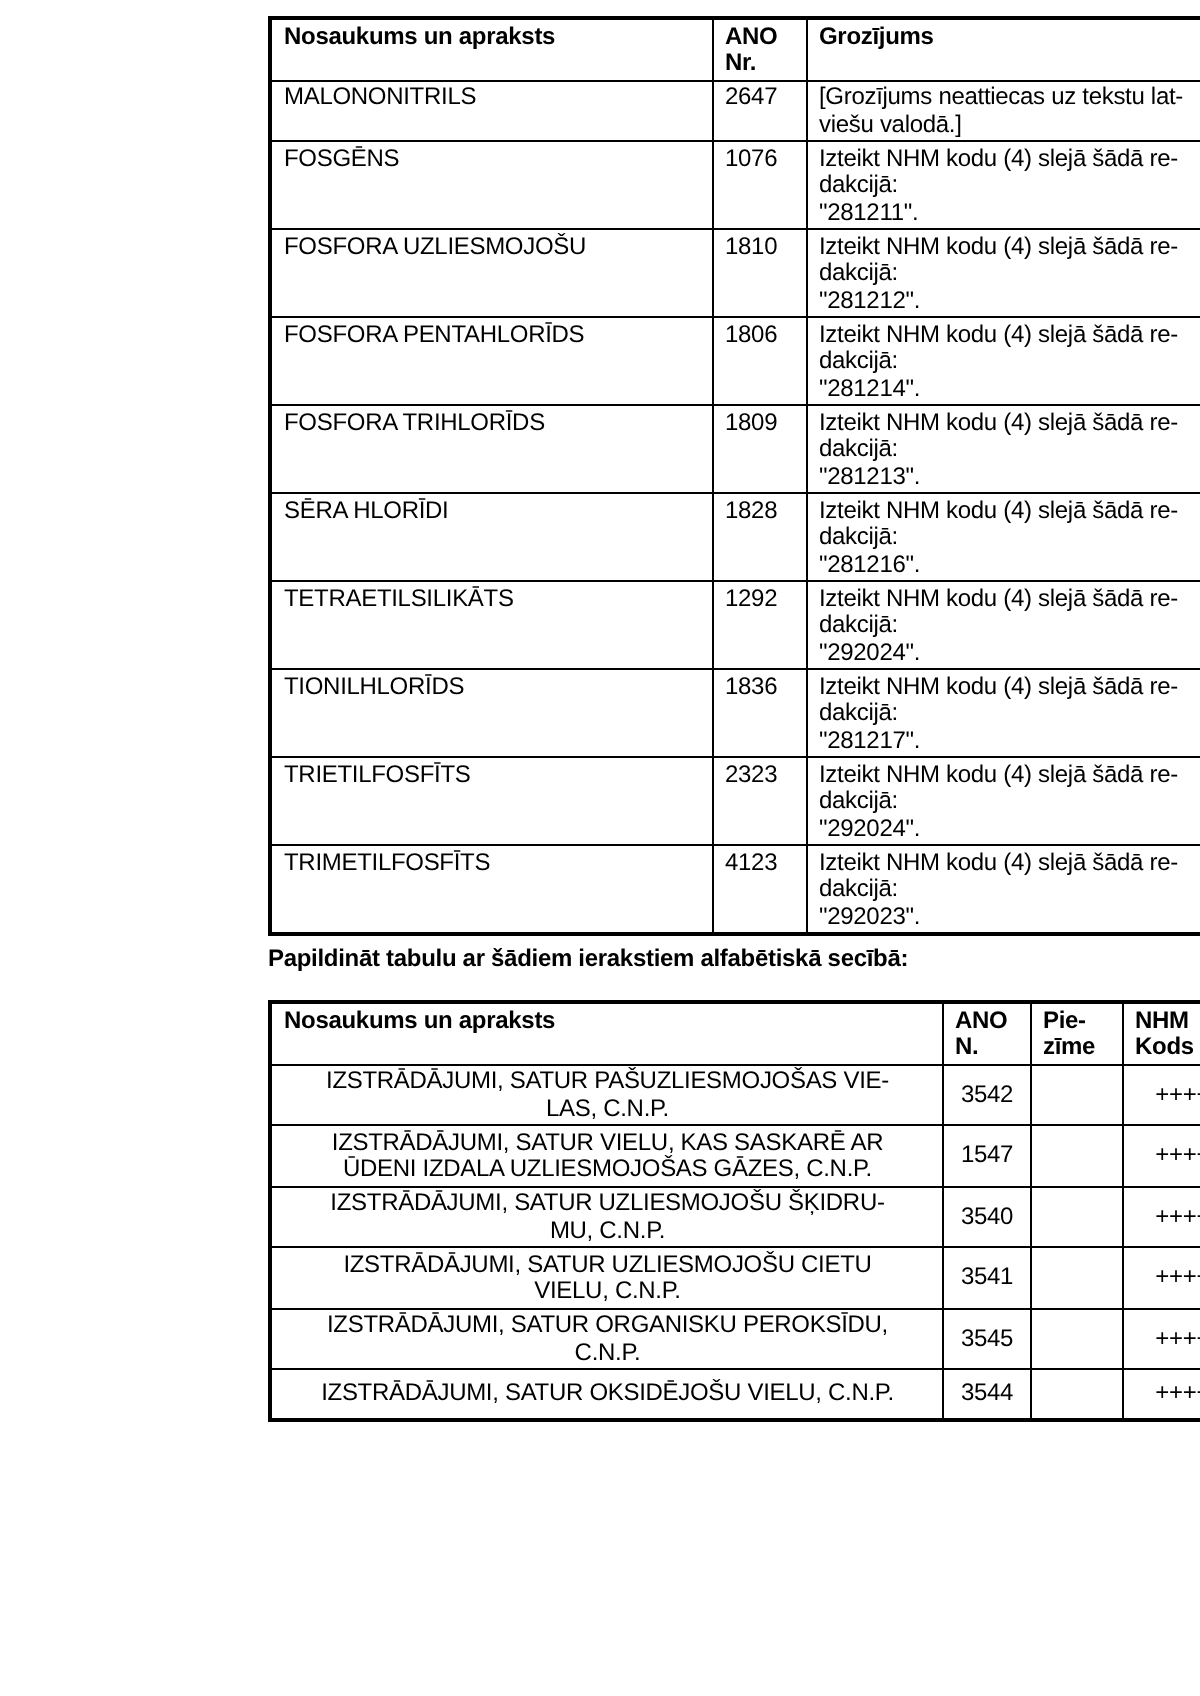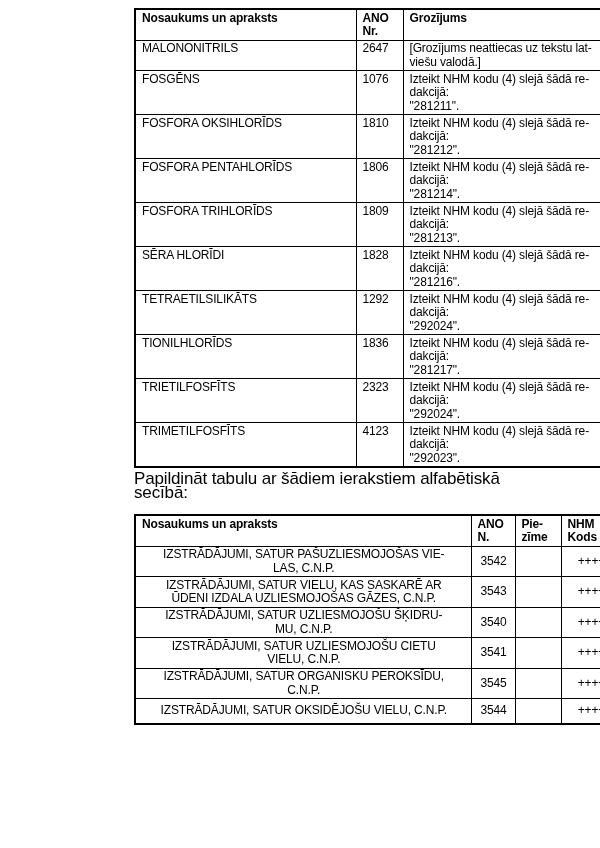--- a/index.html
+++ b/index.html
@@ -49,23 +49,23 @@
   
   .t1 col.c-name { width: 221px; }
   .t1 col.c-ano  { width: 47px; }
   .t1 col.c-groz { width: 232px; }
   .t2 col.c-name { width: 336px; }
   .t2 col.c-ano  { width: 44px; }
   .t2 col.c-piez { width: 46px; }
   .t2 col.c-nhm  { width: 74px; }
   .between {
     margin: 4px 0 14px 0;
-    font-size: 17px;
+    font-size: 12px;
     line-height: 14px;
-    font-weight: normal;
+    font-weight: bold;
     letter-spacing: -0.15px;
   }
 </style>
 </head>
 <body>
 
 <div class="page">
   <div class="content">
 
     <table class="t1">
@@ -90,21 +90,21 @@
 viešu valodā.]</td>
           </tr>
           <tr>
             <td>FOSGĒNS</td>
             <td>1076</td>
             <td>Izteikt NHM kodu (4) slejā šādā re-
 dakcijā:
 "281211".</td>
           </tr>
           <tr>
-            <td>FOSFORA OKSIHLORĪDS</td>
+            <td>FOSFORA UZLIESMOJOŠU</td>
             <td>1810</td>
             <td>Izteikt NHM kodu (4) slejā šādā re-
 dakcijā:
 "281212".</td>
           </tr>
           <tr>
             <td>FOSFORA PENTAHLORĪDS</td>
             <td>1806</td>
             <td>Izteikt NHM kodu (4) slejā šādā re-
 dakcijā:
@@ -179,21 +179,21 @@
           <tr>
             <td>IZSTRĀDĀJUMI, SATUR PAŠUZLIESMOJOŠAS VIE-
 LAS, C.N.P.</td>
             <td>3542</td>
             <td></td>
             <td>++++++</td>
           </tr>
           <tr>
             <td>IZSTRĀDĀJUMI, SATUR VIELU, KAS SASKARĒ AR
 ŪDENI IZDALA UZLIESMOJOŠAS GĀZES, C.N.P.</td>
-            <td>3543</td>
+            <td>1547</td>
             <td></td>
             <td>++++++</td>
           </tr>
           <tr>
             <td>IZSTRĀDĀJUMI, SATUR UZLIESMOJOŠU ŠĶIDRU-
 MU, C.N.P.</td>
             <td>3540</td>
             <td></td>
             <td>++++++</td>
           </tr>

